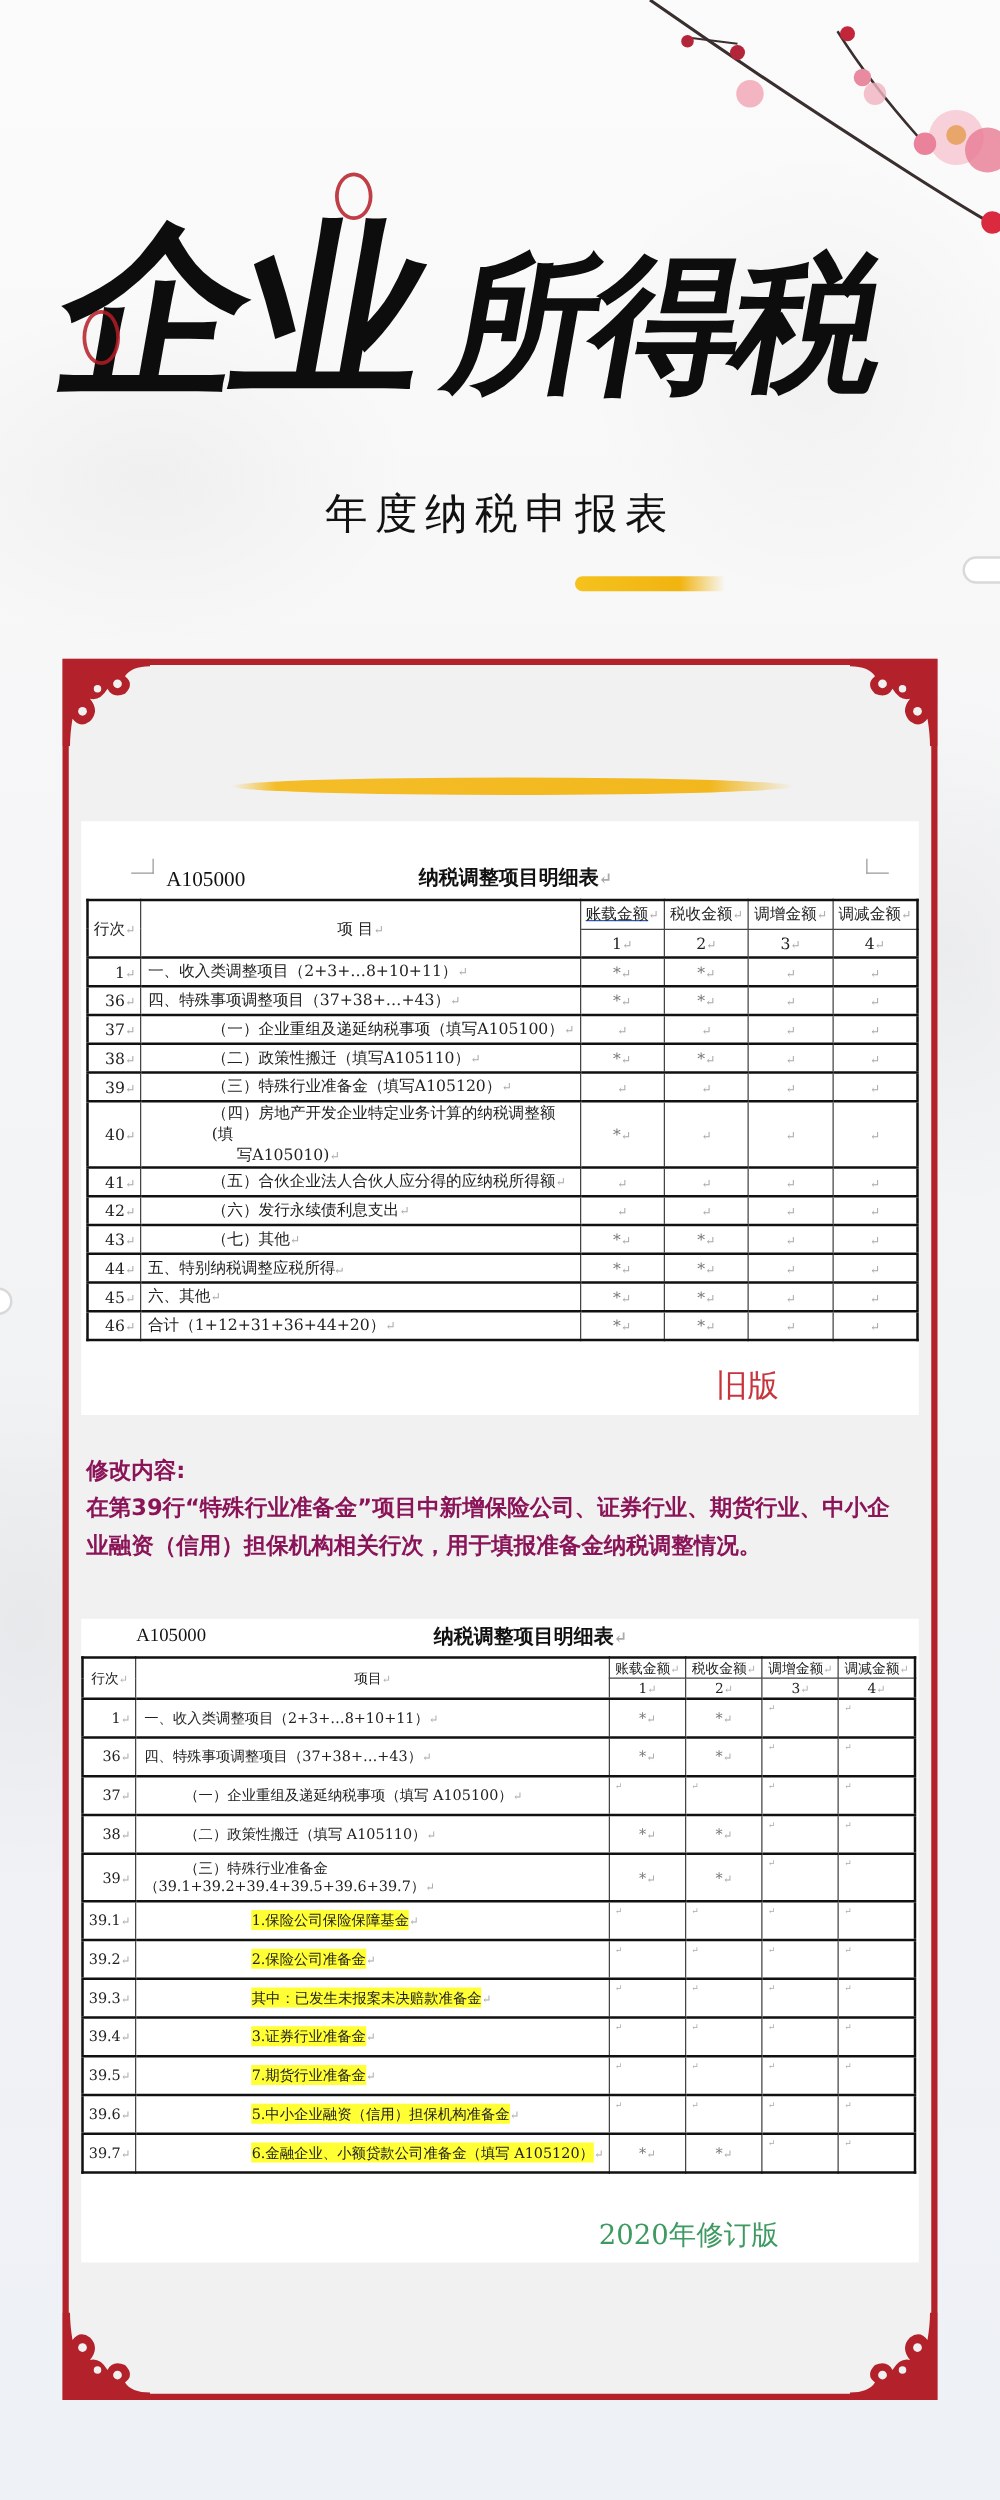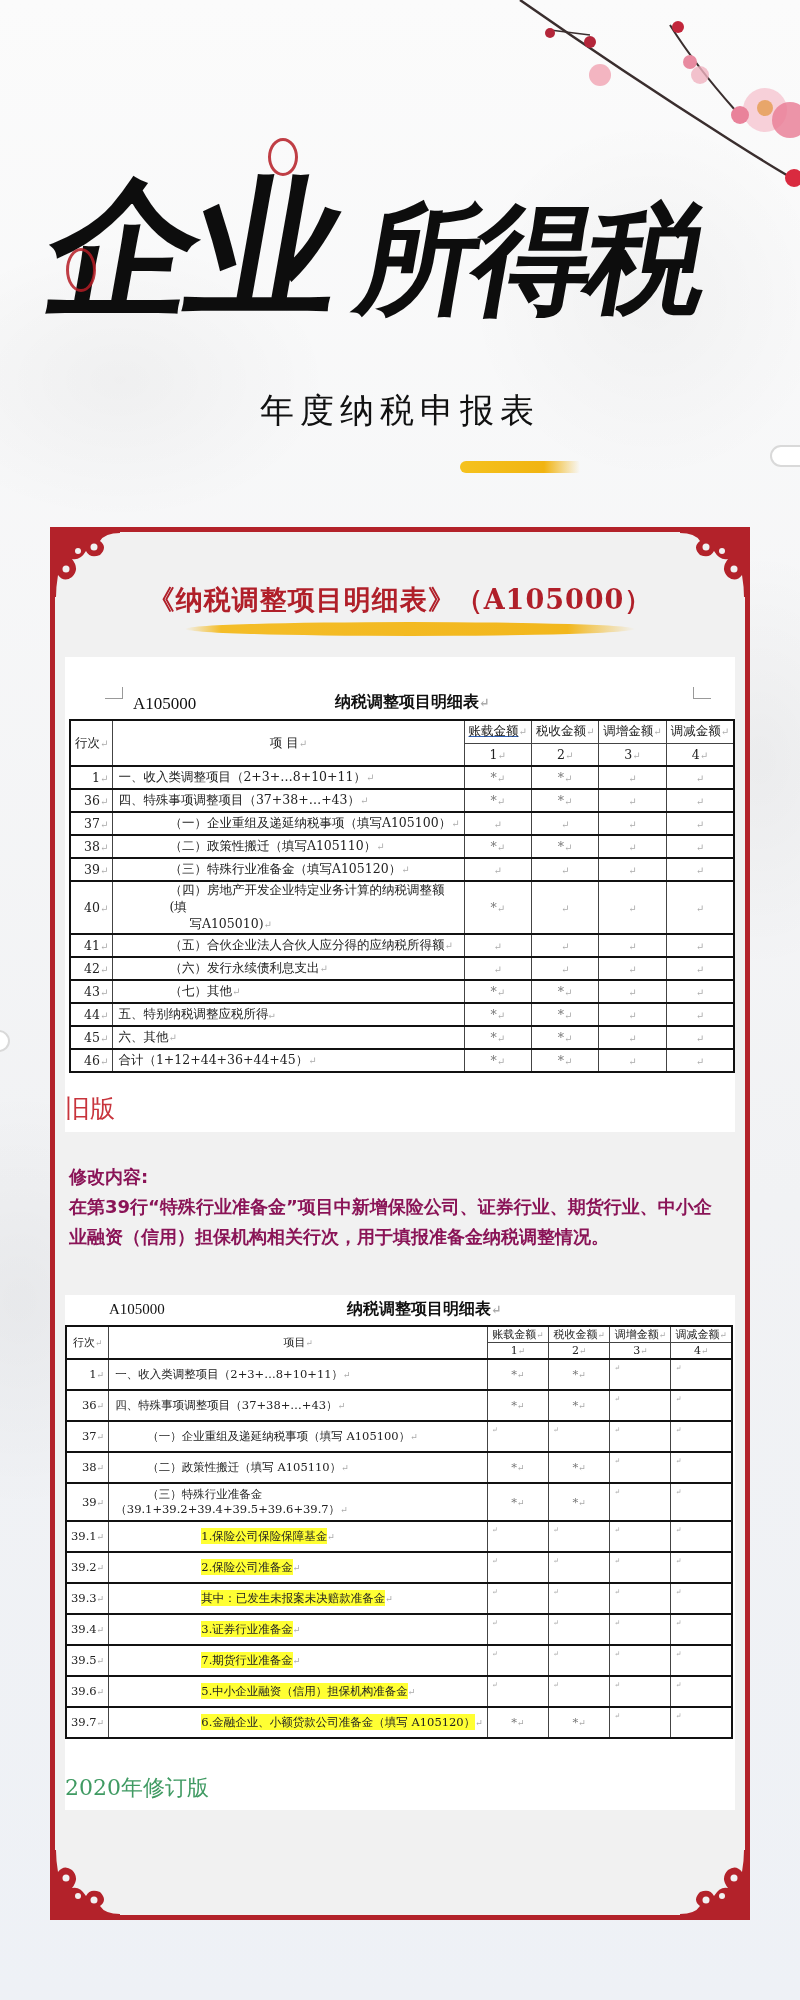--- a/index.html
+++ b/index.html
@@ -104,21 +104,21 @@
   .old table.tax tr.tall td { height: 42px; }
 
   .new table.tax { left: 0; top: 30px; width: 668px; font-size: 11.5px; }
   .new table.tax td { height: 31px; }
   .new table.tax tr.hdr td { height: 16px; font-size: 11px; }
   .new table.tax tr.tall td { height: 38px; }
 
   .hl { background: #ffff33; padding: 1px 0; }
 
   .version-label {
-    position: absolute; width: 558px; left: 0; text-align: left;
+    position: absolute; width: 558px; left: 0; text-align: right;
     font-family: "DejaVu Sans", sans-serif;
   }
   .old .version-label { top: 435px; font-size: 25px; color: #c8343c; }
   .new .version-label { top: 478px; font-size: 22px; color: #3f9a62; font-family: "DejaVu Serif", serif; }
 
   .change-note {
     position: absolute; left: 14px; top: 630px; width: 660px;
     font-family: "DejaVu Sans", sans-serif; font-weight: bold; color: #8a1457;
     font-size: 18px; line-height: 30px;
   }
@@ -177,21 +177,20 @@
     <circle cx="16" cy="42" r="3.5" fill="#f1f1f1"></circle>
     <circle cx="28" cy="24" r="3" fill="#f1f1f1"></circle>
   </svg>
   <svg class="corner br" viewBox="0 0 70 70">
     <path d="M0 0 H70 V6 Q55 6 50 14 Q58 20 50 28 Q40 32 36 24 Q30 34 22 32 Q30 42 22 50 Q14 56 8 48 Q6 60 6 70 H0 Z" fill="#b3222a"></path>
     <circle cx="44" cy="20" r="3.5" fill="#f1f1f1"></circle>
     <circle cx="16" cy="42" r="3.5" fill="#f1f1f1"></circle>
     <circle cx="28" cy="24" r="3" fill="#f1f1f1"></circle>
   </svg>
 
-  <div class="card-heading">《纳税调整项目明细表》（A105000）</div>
   <div class="card-heading-stroke"></div>
 
   <div class="doc-sheet old">
     <div class="crop-mark" style="left:40px; top:30px; border-width:0 1px 1px 0;"></div>
     <div class="crop-mark" style="left:628px; top:30px; border-width:0 0 1px 1px;"></div>
     <div class="sheet-code" style="left:68px; top:37px;">A105000</div>
     <div class="sheet-title" style="left:270px; top:35px;"><span>纳税调整项目明细表</span><span class="ret">↵</span></div>
 
     <table class="tax">
       <colgroup>
@@ -302,21 +301,21 @@
           <tr class="thick">
             <td class="num" style="text-align: right;"><span>45</span><span class="ret">↵</span></td>
             <td style="padding-left: 5px;"><span>六、其他</span><span class="ret">↵</span></td>
             <td class="mk"><span>*</span><span class="ret">↵</span></td>
             <td class="mk"><span>*</span><span class="ret">↵</span></td>
             <td class="mk"><span></span><span class="ret">↵</span></td>
             <td class="mk"><span></span><span class="ret">↵</span></td>
           </tr>
           <tr class="thick">
             <td class="num" style="text-align: right;"><span>46</span><span class="ret">↵</span></td>
-            <td style="padding-left: 5px;"><span>合计（1+12+44+36+44+45）</span><span class="ret">↵</span></td>
+            <td style="padding-left: 5px;"><span>合计（1+12+31+36+44+20）</span><span class="ret">↵</span></td>
             <td class="mk"><span>*</span><span class="ret">↵</span></td>
             <td class="mk"><span>*</span><span class="ret">↵</span></td>
             <td class="mk"><span></span><span class="ret">↵</span></td>
             <td class="mk"><span></span><span class="ret">↵</span></td>
           </tr>
         </tbody>
     </table>
 
     <div class="version-label">旧版</div>
   </div>

